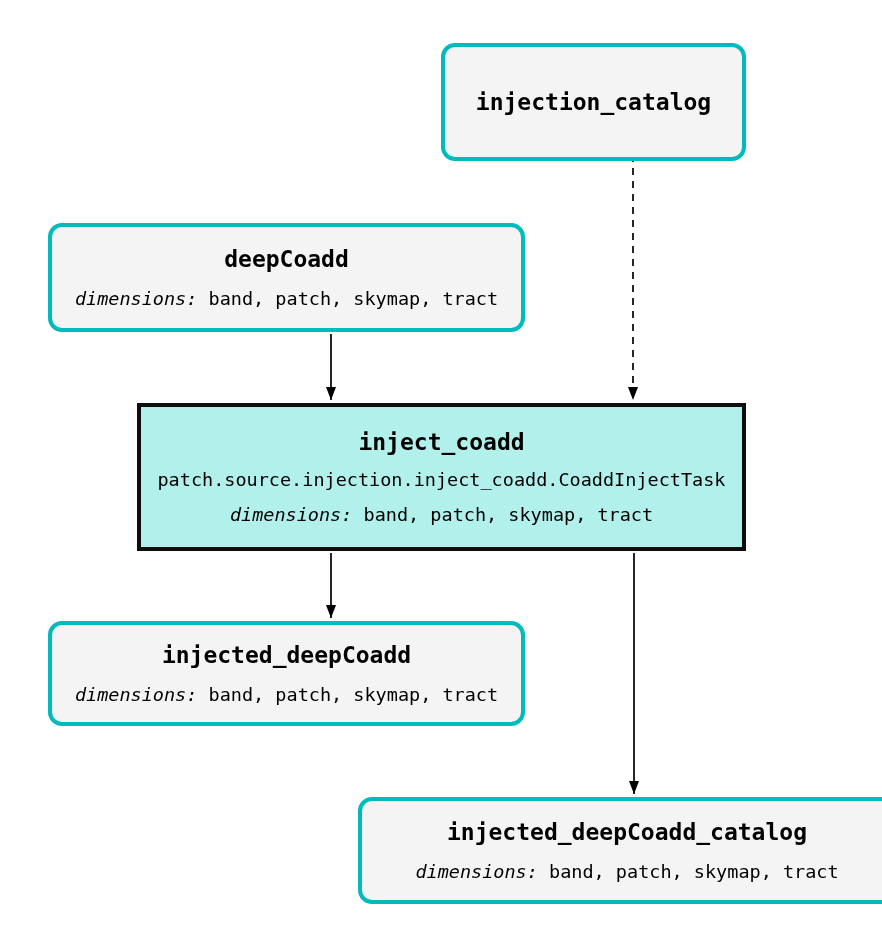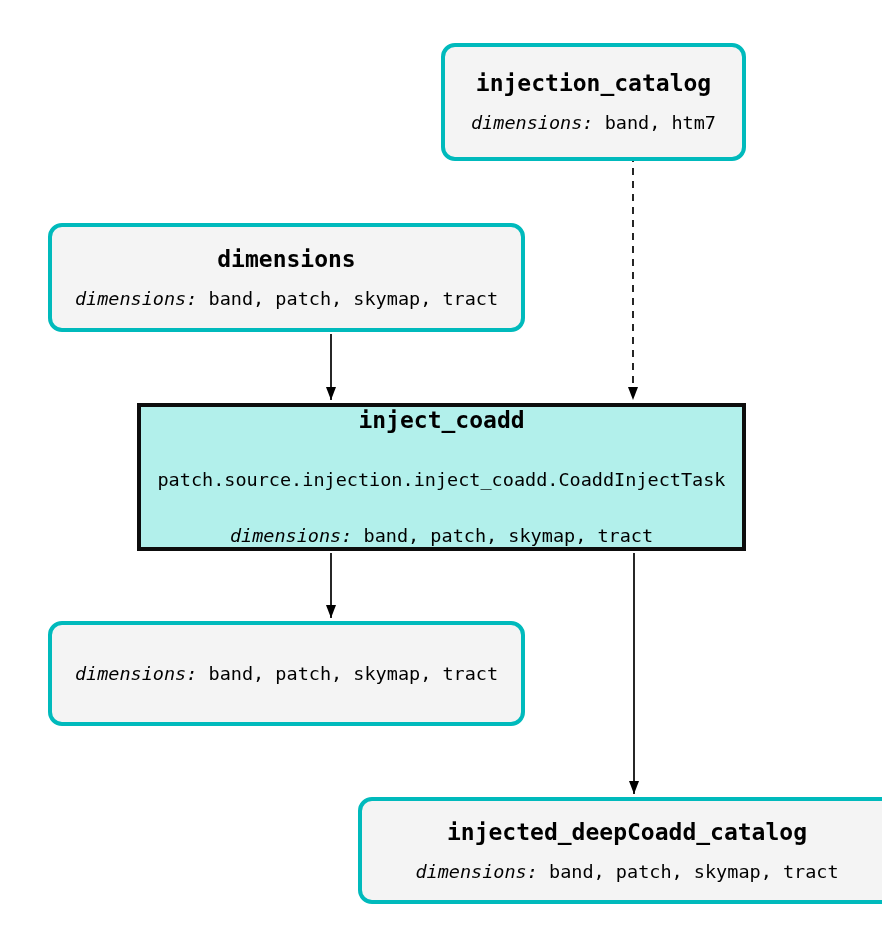--- a/index.html
+++ b/index.html
@@ -37,21 +37,20 @@
     background:var(--c-dataset-fill);
     border:4px solid var(--c-dataset-border);
     border-radius:14px;
     gap:15px;
   }
   .node.task{
     background:var(--c-task-fill);
     border:4px solid var(--c-task-border);
     border-radius:0;
     gap:13px;
-    justify-content:space-between;
   }
   .node .title{
     font-weight:bold;
     font-size:23px;
     line-height:27px;
     white-space:nowrap;
   }
   .node .subline{
     font-size:18.5px;
     line-height:22px;
@@ -80,41 +79,39 @@
       </marker>
     </defs>
     <path class="edge dashed" d="M633,155 L633,400" marker-end="url(#arrow)"></path>
     <path class="edge" d="M331,334 L331,400" marker-end="url(#arrow)"></path>
     <path class="edge" d="M331,553 L331,618" marker-end="url(#arrow)"></path>
     <path class="edge" d="M634,553 L634,794" marker-end="url(#arrow)"></path>
   </svg>
 
   <div class="node dataset" id="n-injection-catalog">
     <div class="title">injection_catalog</div>
-    <div class="subline">
-      <span class="dim-label">dimensions:</span><span>band, htm7</span>
-    </div>
   </div>
 
   <div class="node dataset" id="n-deepcoadd">
-    <div class="title">dimensions</div>
+    <div class="title">deepCoadd</div>
     <div class="subline">
       <span class="dim-label">dimensions:</span><span>band, patch, skymap, tract</span>
     </div>
   </div>
 
   <div class="node task" id="n-inject-coadd">
     <div class="title">inject_coadd</div>
     <div class="subline">patch.source.injection.inject_coadd.CoaddInjectTask</div>
     <div class="subline">
       <span class="dim-label">dimensions:</span><span>band, patch, skymap, tract</span>
     </div>
   </div>
 
   <div class="node dataset" id="n-injected-deepcoadd">
+    <div class="title">injected_deepCoadd</div>
     <div class="subline">
       <span class="dim-label">dimensions:</span><span>band, patch, skymap, tract</span>
     </div>
   </div>
 
   <div class="node dataset" id="n-injected-deepcoadd-catalog">
     <div class="title">injected_deepCoadd_catalog</div>
     <div class="subline">
       <span class="dim-label">dimensions:</span><span>band, patch, skymap, tract</span>
     </div>

